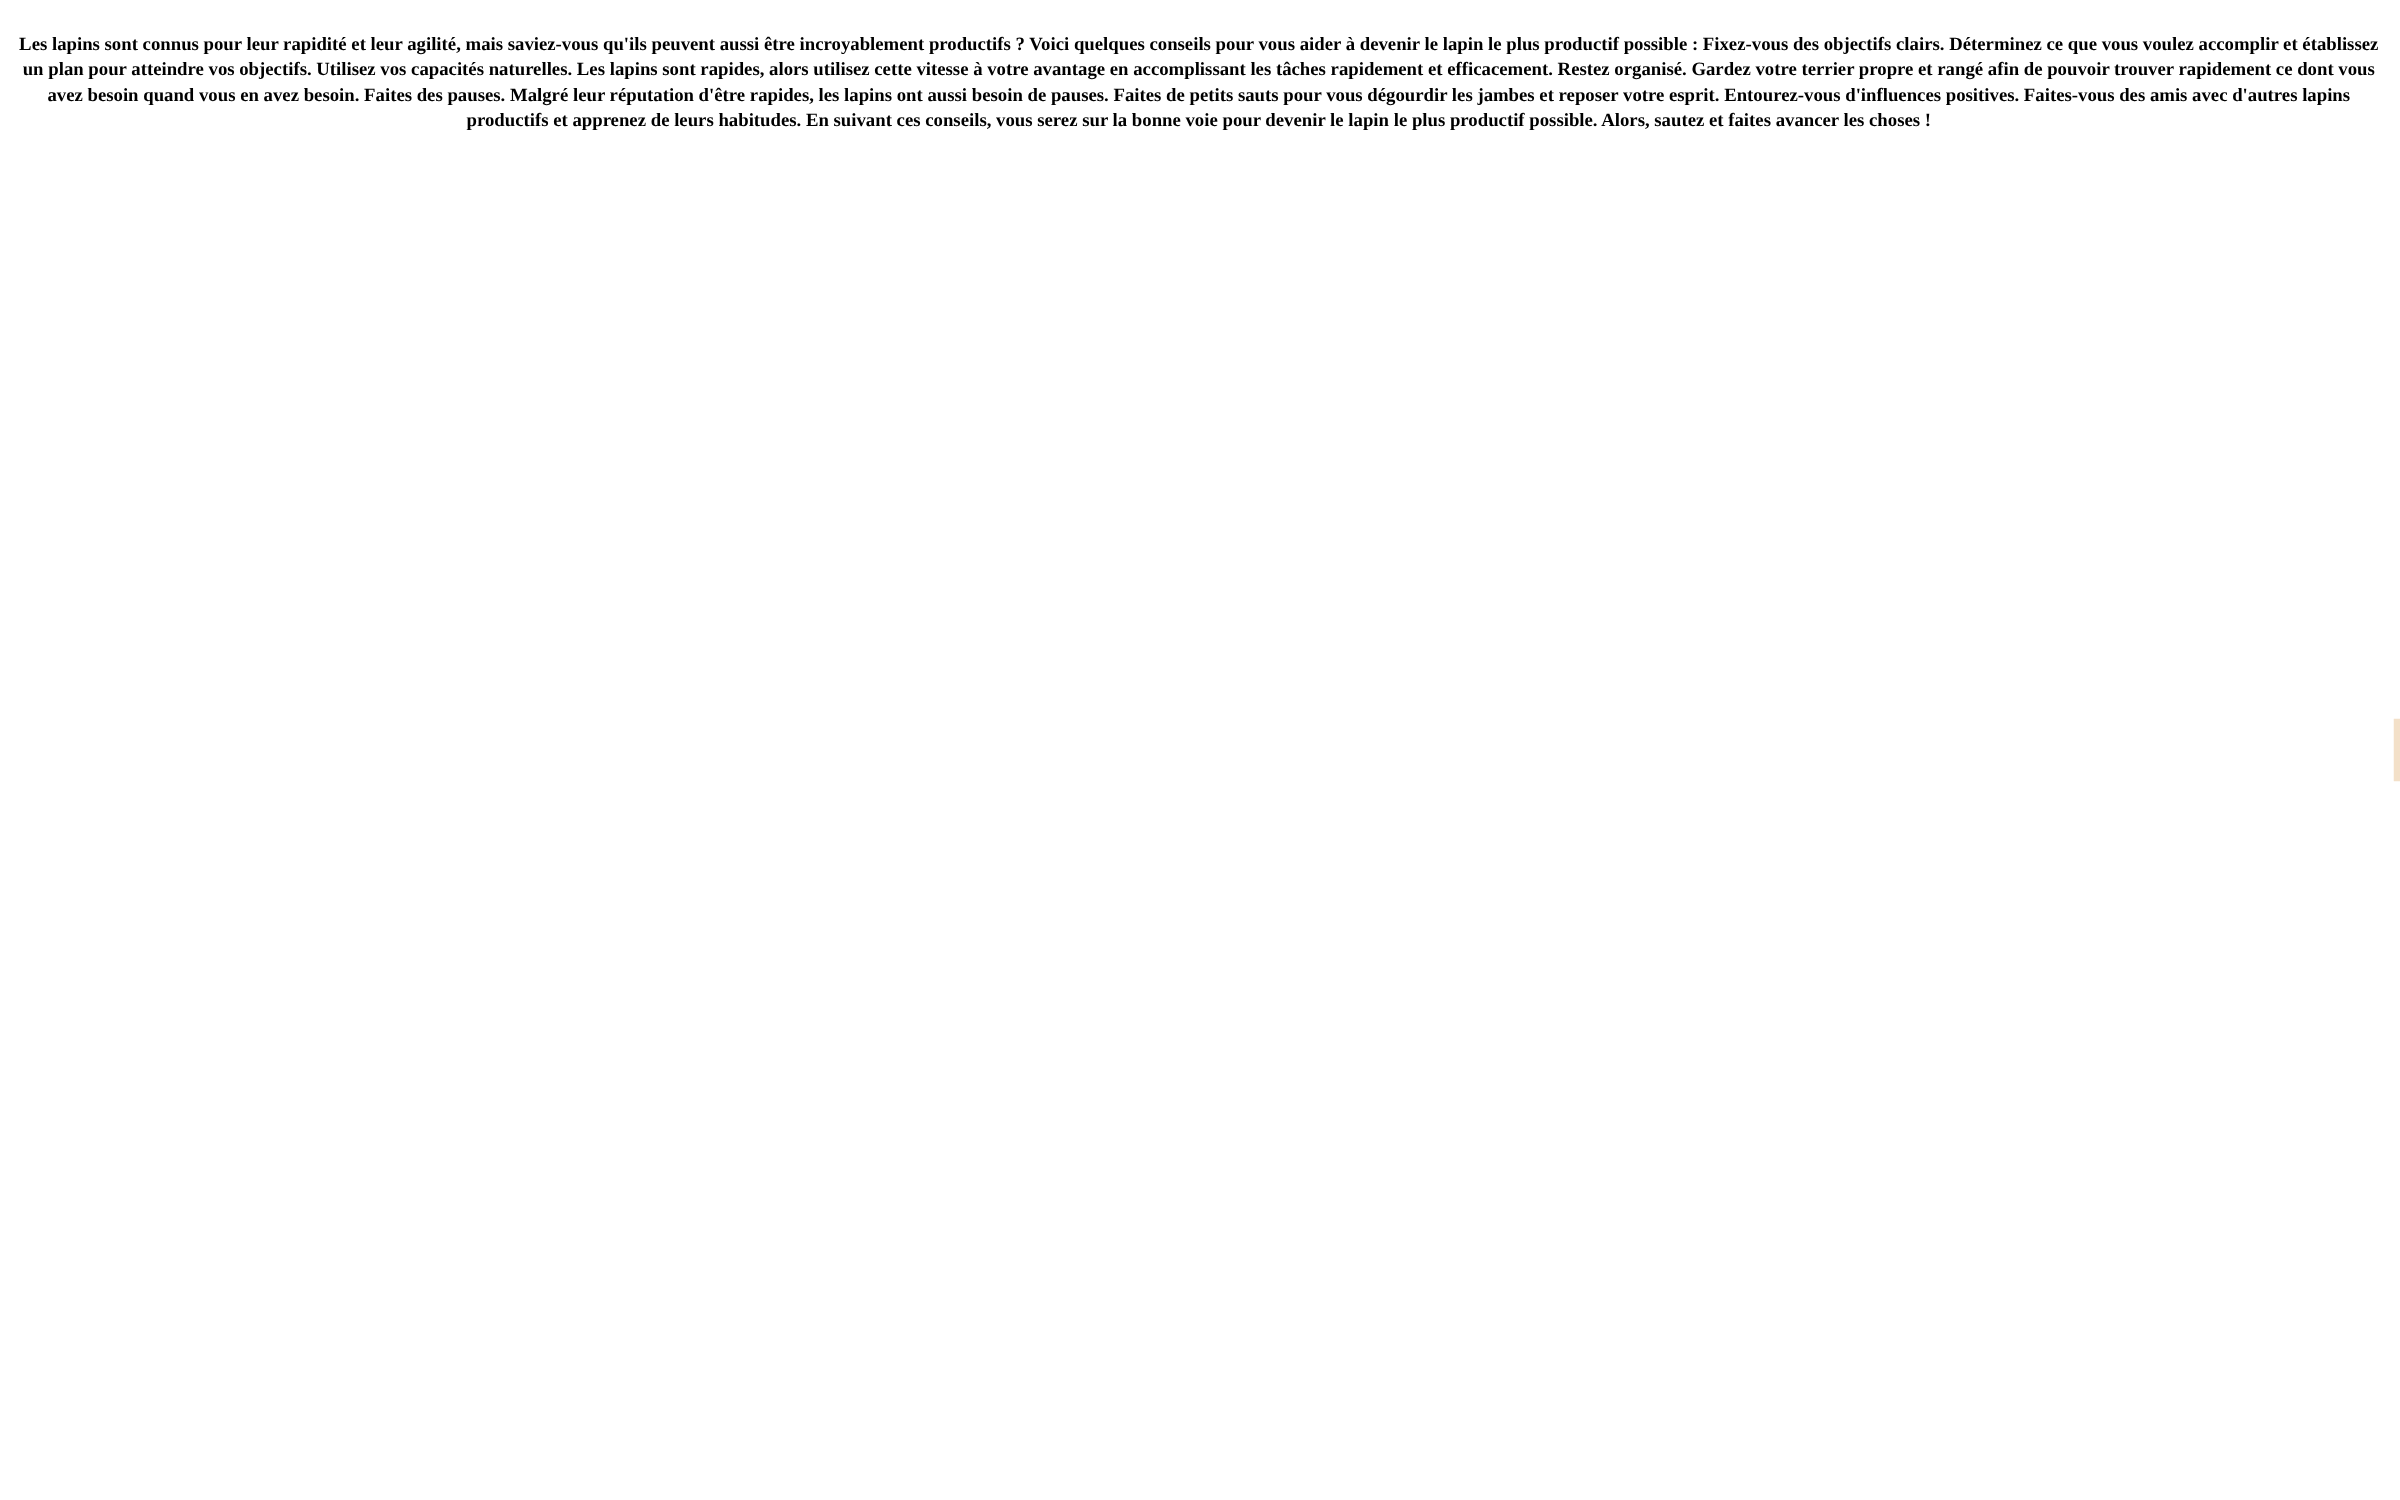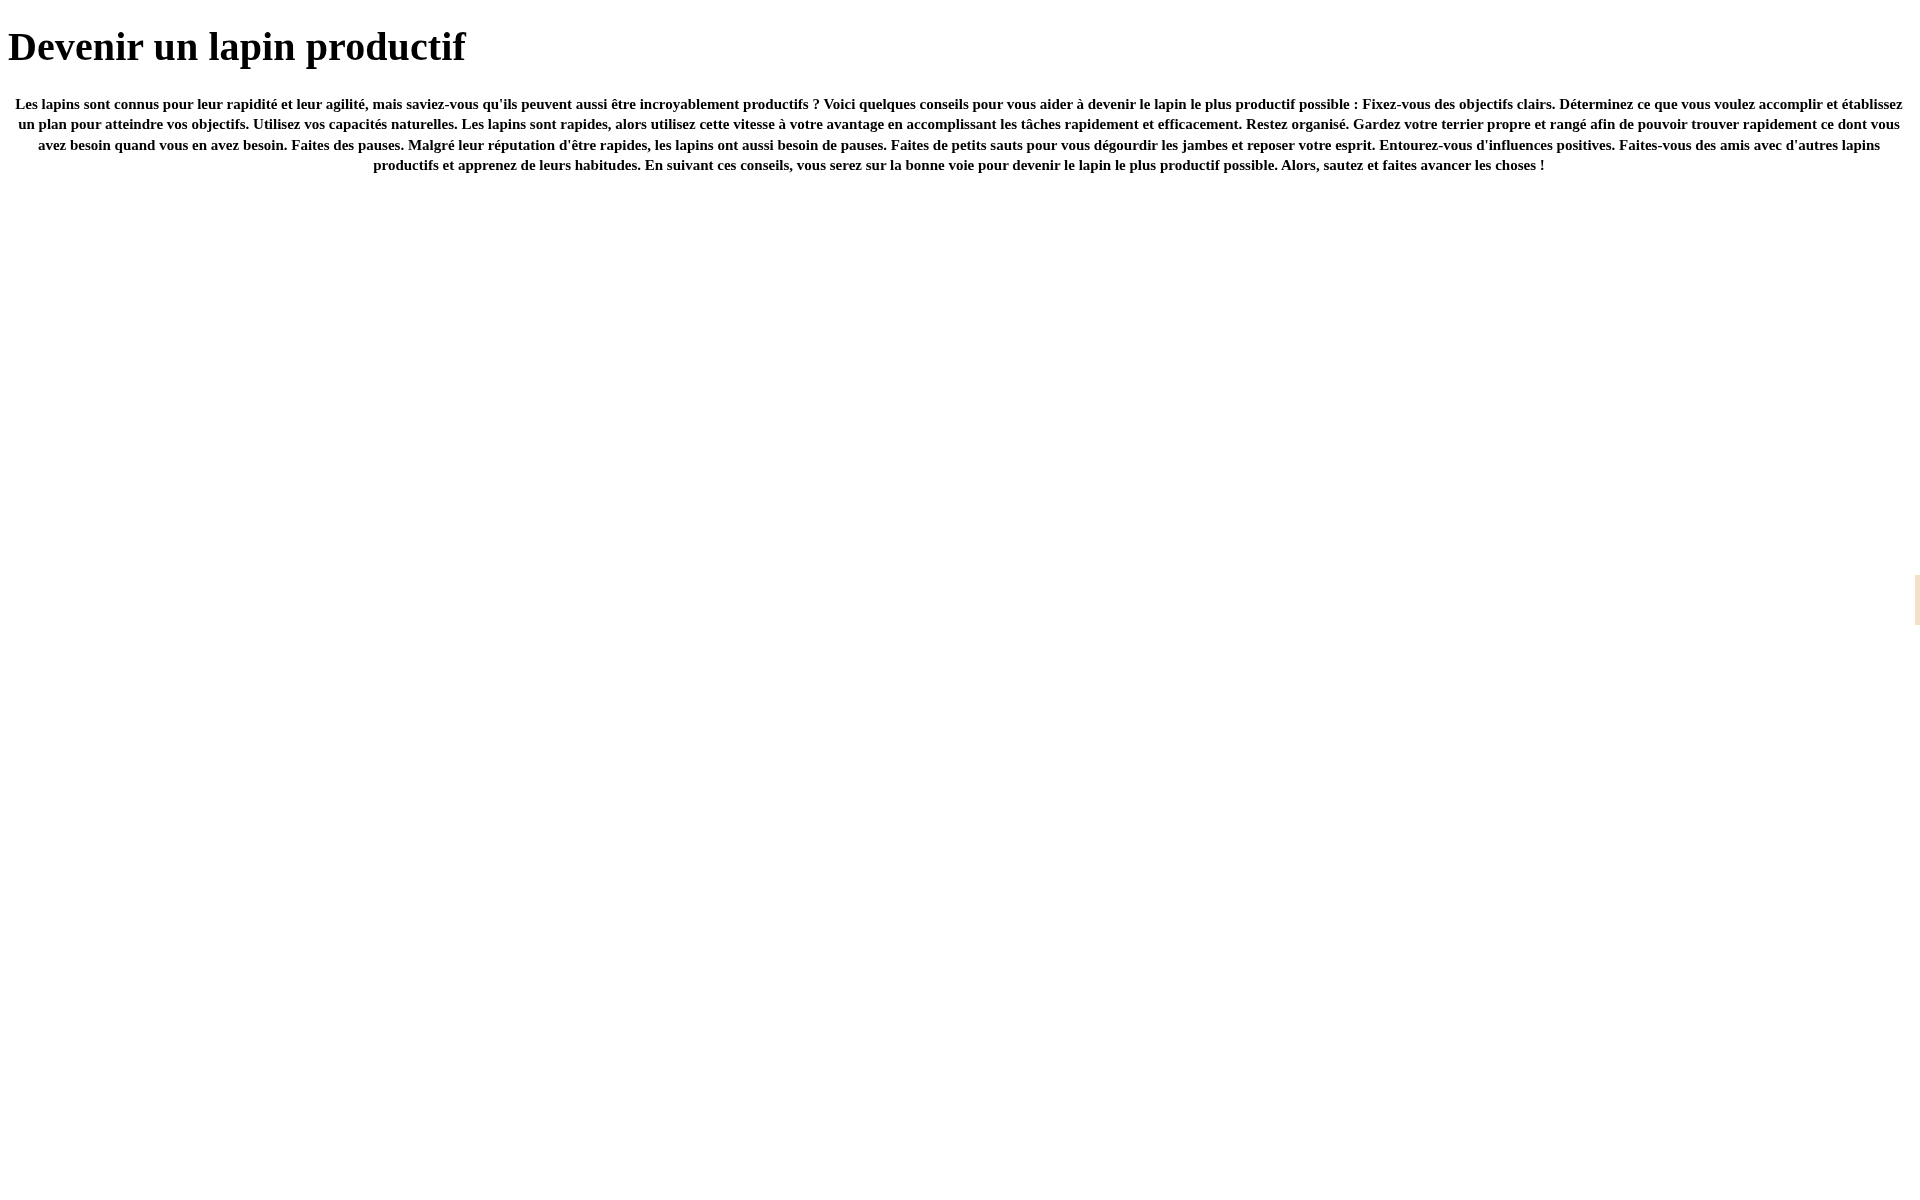--- a/index.html
+++ b/index.html
@@ -43,17 +43,16 @@
     top: 575px;
     width: 5px;
     height: 50px;
     background: #f3e0c8;
   }
 </style>
 </head>
 <body>
 
 <div class="page">
-  <h1 class="doc-title">Devenir un lapin productif</h1>
   <p class="doc-body">Les lapins sont connus pour leur rapidité et leur agilité, mais saviez-vous qu'ils peuvent aussi être incroyablement productifs ? Voici quelques conseils pour vous aider à devenir le lapin le plus productif possible : Fixez-vous des objectifs clairs. Déterminez ce que vous voulez accomplir et établissez un plan pour atteindre vos objectifs. Utilisez vos capacités naturelles. Les lapins sont rapides, alors utilisez cette vitesse à votre avantage en accomplissant les tâches rapidement et efficacement. Restez organisé. Gardez votre terrier propre et rangé afin de pouvoir trouver rapidement ce dont vous avez besoin quand vous en avez besoin. Faites des pauses. Malgré leur réputation d'être rapides, les lapins ont aussi besoin de pauses. Faites de petits sauts pour vous dégourdir les jambes et reposer votre esprit. Entourez-vous d'influences positives. Faites-vous des amis avec d'autres lapins productifs et apprenez de leurs habitudes. En suivant ces conseils, vous serez sur la bonne voie pour devenir le lapin le plus productif possible. Alors, sautez et faites avancer les choses !</p>
 </div>
 
 <div class="scroll-sliver"></div>
 
 </body></html>

